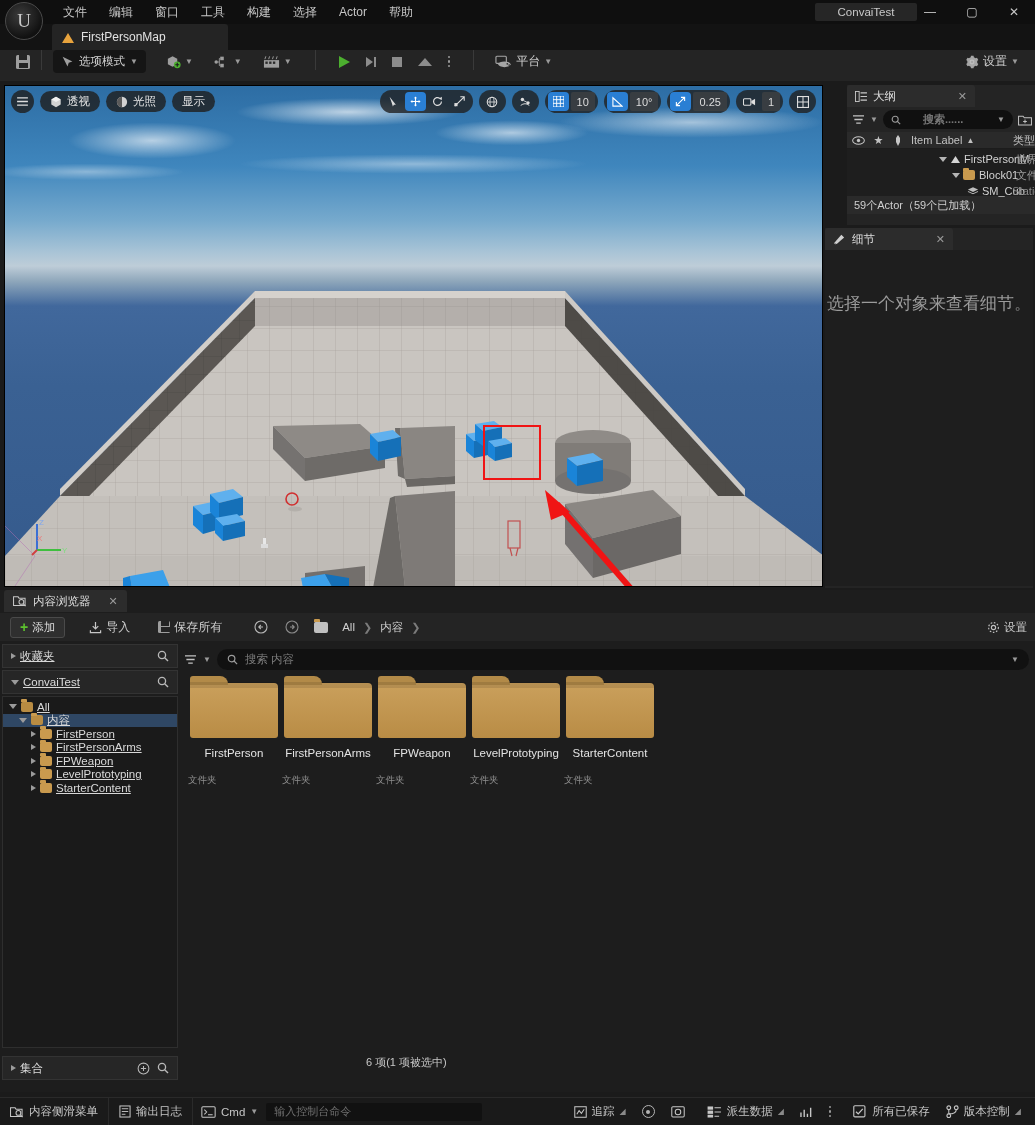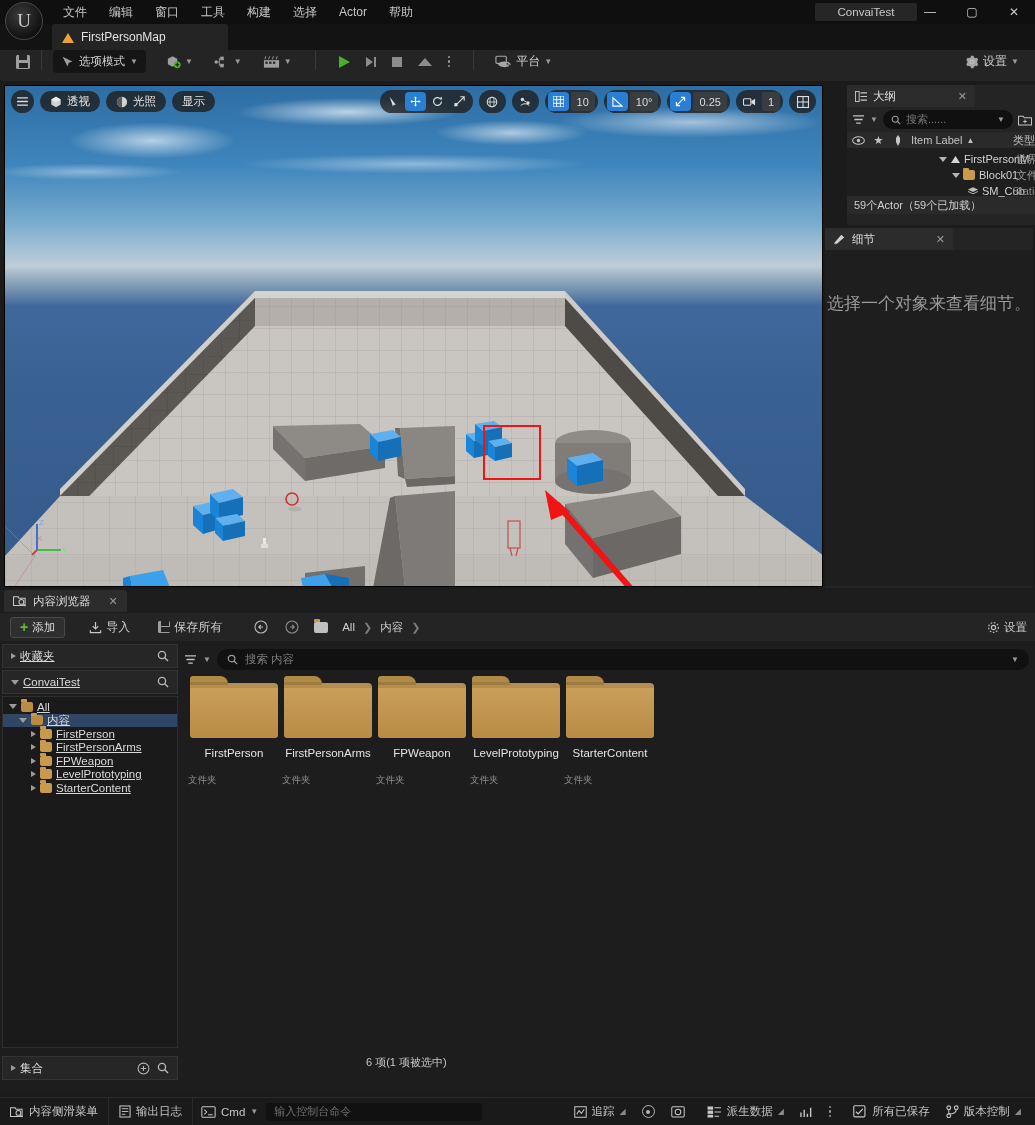--- a/index.html
+++ b/index.html
@@ -87,21 +87,21 @@
   .sel-box { position:absolute; border:2px solid #f01414; z-index:5; }
 
   
   .outliner { position:absolute; left:825px; top:85px; width:208px; height:140px; background:#242424;margin-left:22px; }
   .panel-tab { height:22px; background:#2c2c2c; display:flex; align-items:center; gap:6px; padding:0 8px;
                width:128px; border-top-left-radius:3px; border-top-right-radius:3px; }
   .panel-tab .t { font-size:11.5px; color:#dedede; flex:1; }
   .panel-tab .x { font-size:11px; color:#9a9a9a; }
   .ol-search { height:25px; display:flex; align-items:center; gap:5px; padding:2px 5px; }
   .searchbox { flex:1; height:19px; background:#101010; border-radius:10px; display:flex; align-items:center;
-               gap:5px; padding:0 8px; color:#777; font-size:11px; }
+               gap:22px; padding:0 8px; color:#777; font-size:11px;font-weight:bold; }
   .ol-head { height:17px; background:#2a2a2a; display:flex; align-items:center; font-size:11px; color:#c2c2c2;
              border-bottom:1px solid #1c1c1c; }
   .ol-head .c { display:flex; align-items:center; justify-content:center; height:100%; }
   .ol-row { height:16px; display:flex; align-items:center; font-size:11px; color:#d2d2d2; padding-left:4px;
             white-space:nowrap; overflow:hidden; }
   .ol-row .typ { position:absolute; right:6px; color:#9d9d9d; font-size:11px; }
   .tri { width:0;height:0;border-left:4px solid transparent;border-right:4px solid transparent;border-top:5px solid #b5b5b5; margin-right:3px; }
   .ol-foot { height:18px; background:#2a2a2a; display:flex; align-items:center; padding-left:7px;
              font-size:11px; color:#cfcfcf; }
   .details { position:absolute; left:825px; top:228px; width:208px; height:360px; background:#242424; }

